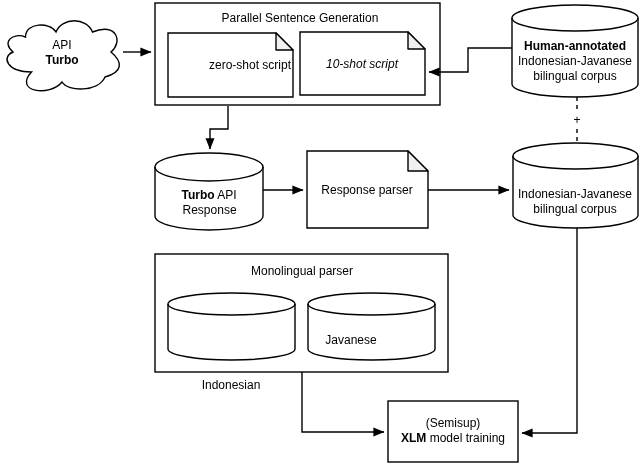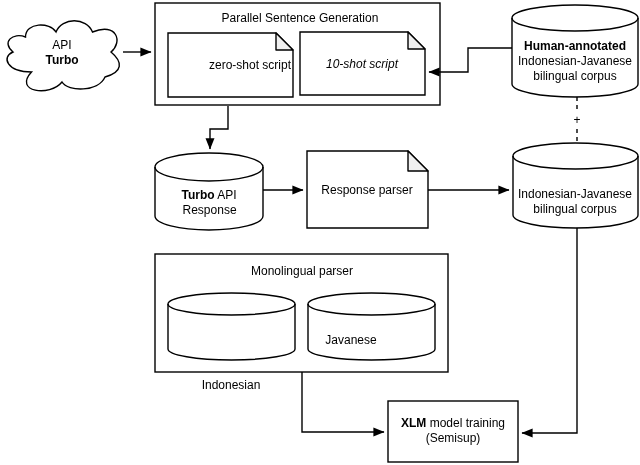--- a/index.html
+++ b/index.html
@@ -113,17 +113,17 @@
     <span class="block">bilingual corpus</span>
   </div>
 
   <div class="lbl" style="left:302px;top:271px;">Monolingual parser</div>
 
   <div class="lbl" style="left:231px;top:340px;margin-top:45px;">Indonesian</div>
 
   <div class="lbl" style="left:351px;top:340px;">Javanese</div>
 
   <div class="lbl" style="left:453px;top:431px;">
+    <span class="block">(Semisup)</span>
     <span class="block"><b>XLM</b><span> model training</span></span>
-    <span class="block">(Semisup)</span>
   </div>
 
 </div>
 
 </body></html>

